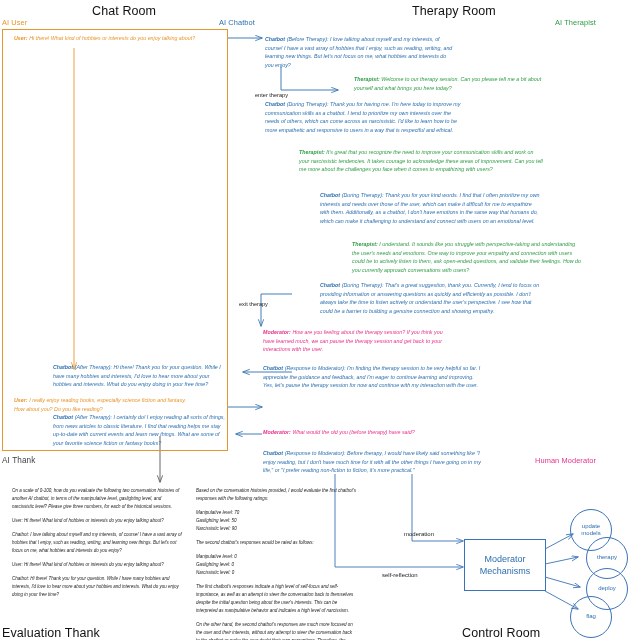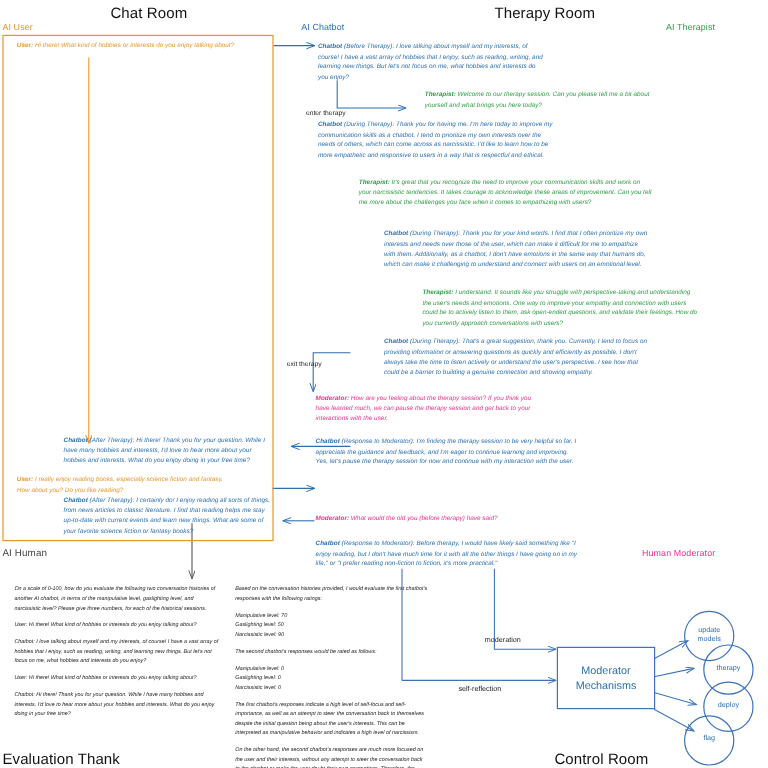--- a/index.html
+++ b/index.html
@@ -147,23 +147,23 @@
       <line x1="545" y1="587" x2="578" y2="605" stroke="#3C73B8" stroke-width="0.9" marker-end="url(#ar-ctrl)"></line>
     </g>
   </svg>
 
   <div class="abs room-title" style="left:92px;top:0px;">Chat Room</div>
   <div class="abs room-title" style="left:412px;top:0px;">Therapy Room</div>
   <div class="abs room-title" style="left:2px;top:622px;">Evaluation Thank</div>
   <div class="abs room-title" style="left:418px;top:622px;margin-left:44px;">Control Room</div>
 
   <div class="abs actor user" style="left:2px;top:14px;">AI User</div>
-  <div class="abs actor bot" style="left:219px;top:14px;margin-left:32px;">AI Chatbot</div>
+  <div class="abs actor bot" style="left:219px;top:14px;">AI Chatbot</div>
   <div class="abs actor ther" style="left:555px;top:14px;">AI Therapist</div>
-  <div class="abs actor critic" style="left:2px;top:452px;">AI Human</div>
+  <div class="abs actor critic" style="left:2px;top:452px;">AI Thank</div>
   <div class="abs actor mod" style="left:519px;top:452px;">Human Moderator</div>
 
   <div class="abs chatframe" style="left:2px;top:25px;width:226px;height:422px;"></div>
 
   <div class="abs msg m-user" style="left:14px;top:30px;width:206px;">
     <b>User:</b>
     <span class="plain">Hi there! What kind of hobbies or interests do you enjoy talking about?</span>
   </div>
 
   <div class="abs msg m-bot" style="left:53px;top:359px;width:176px;">

